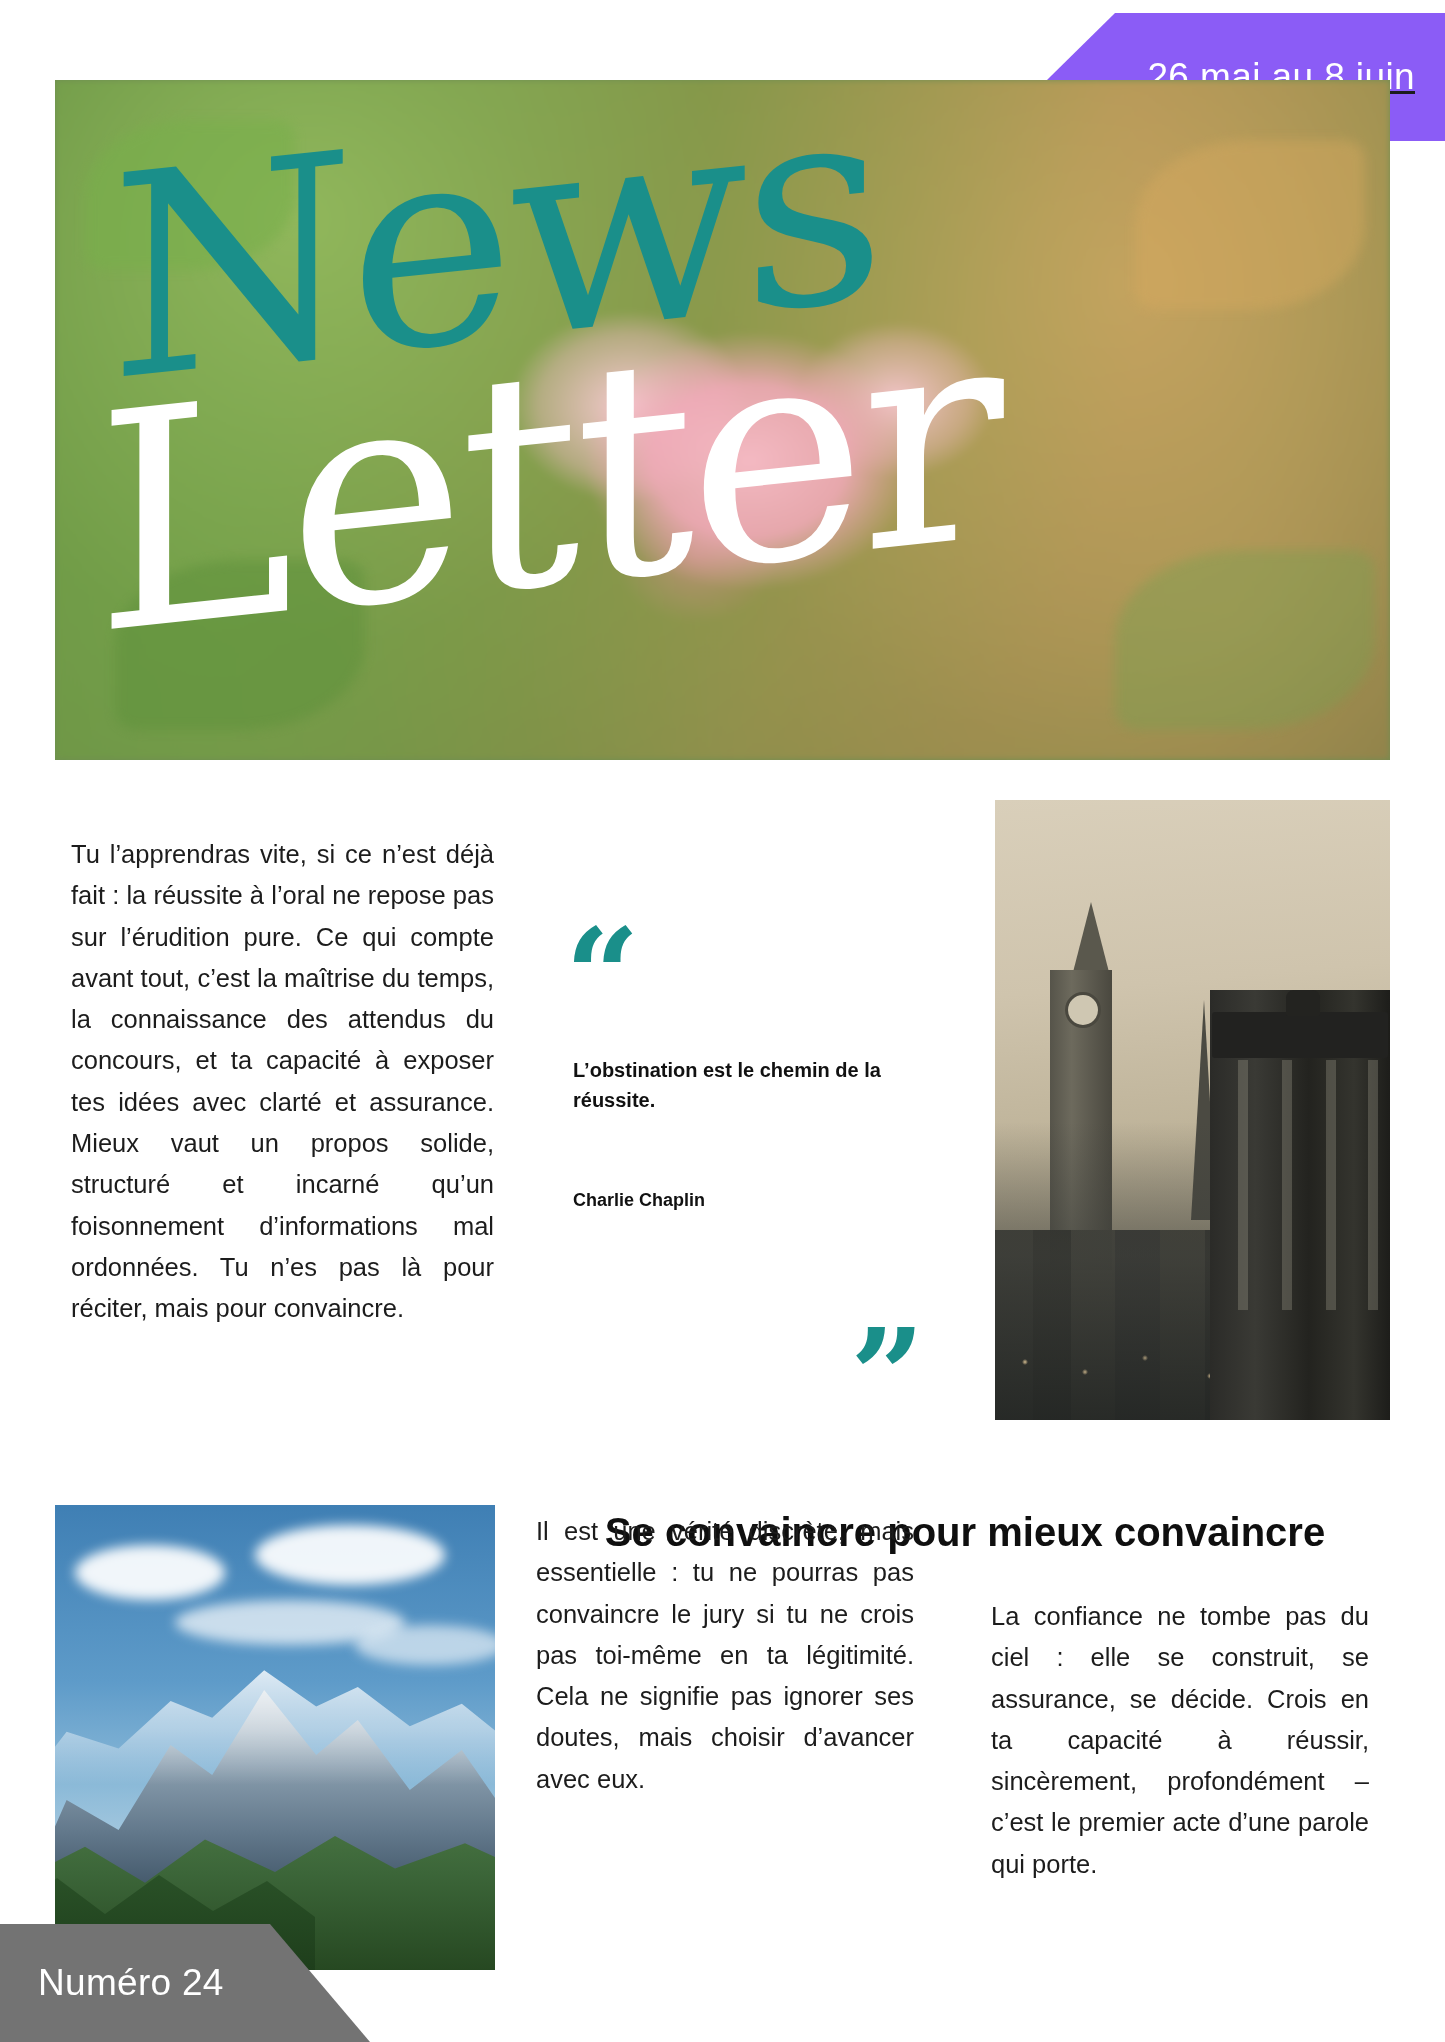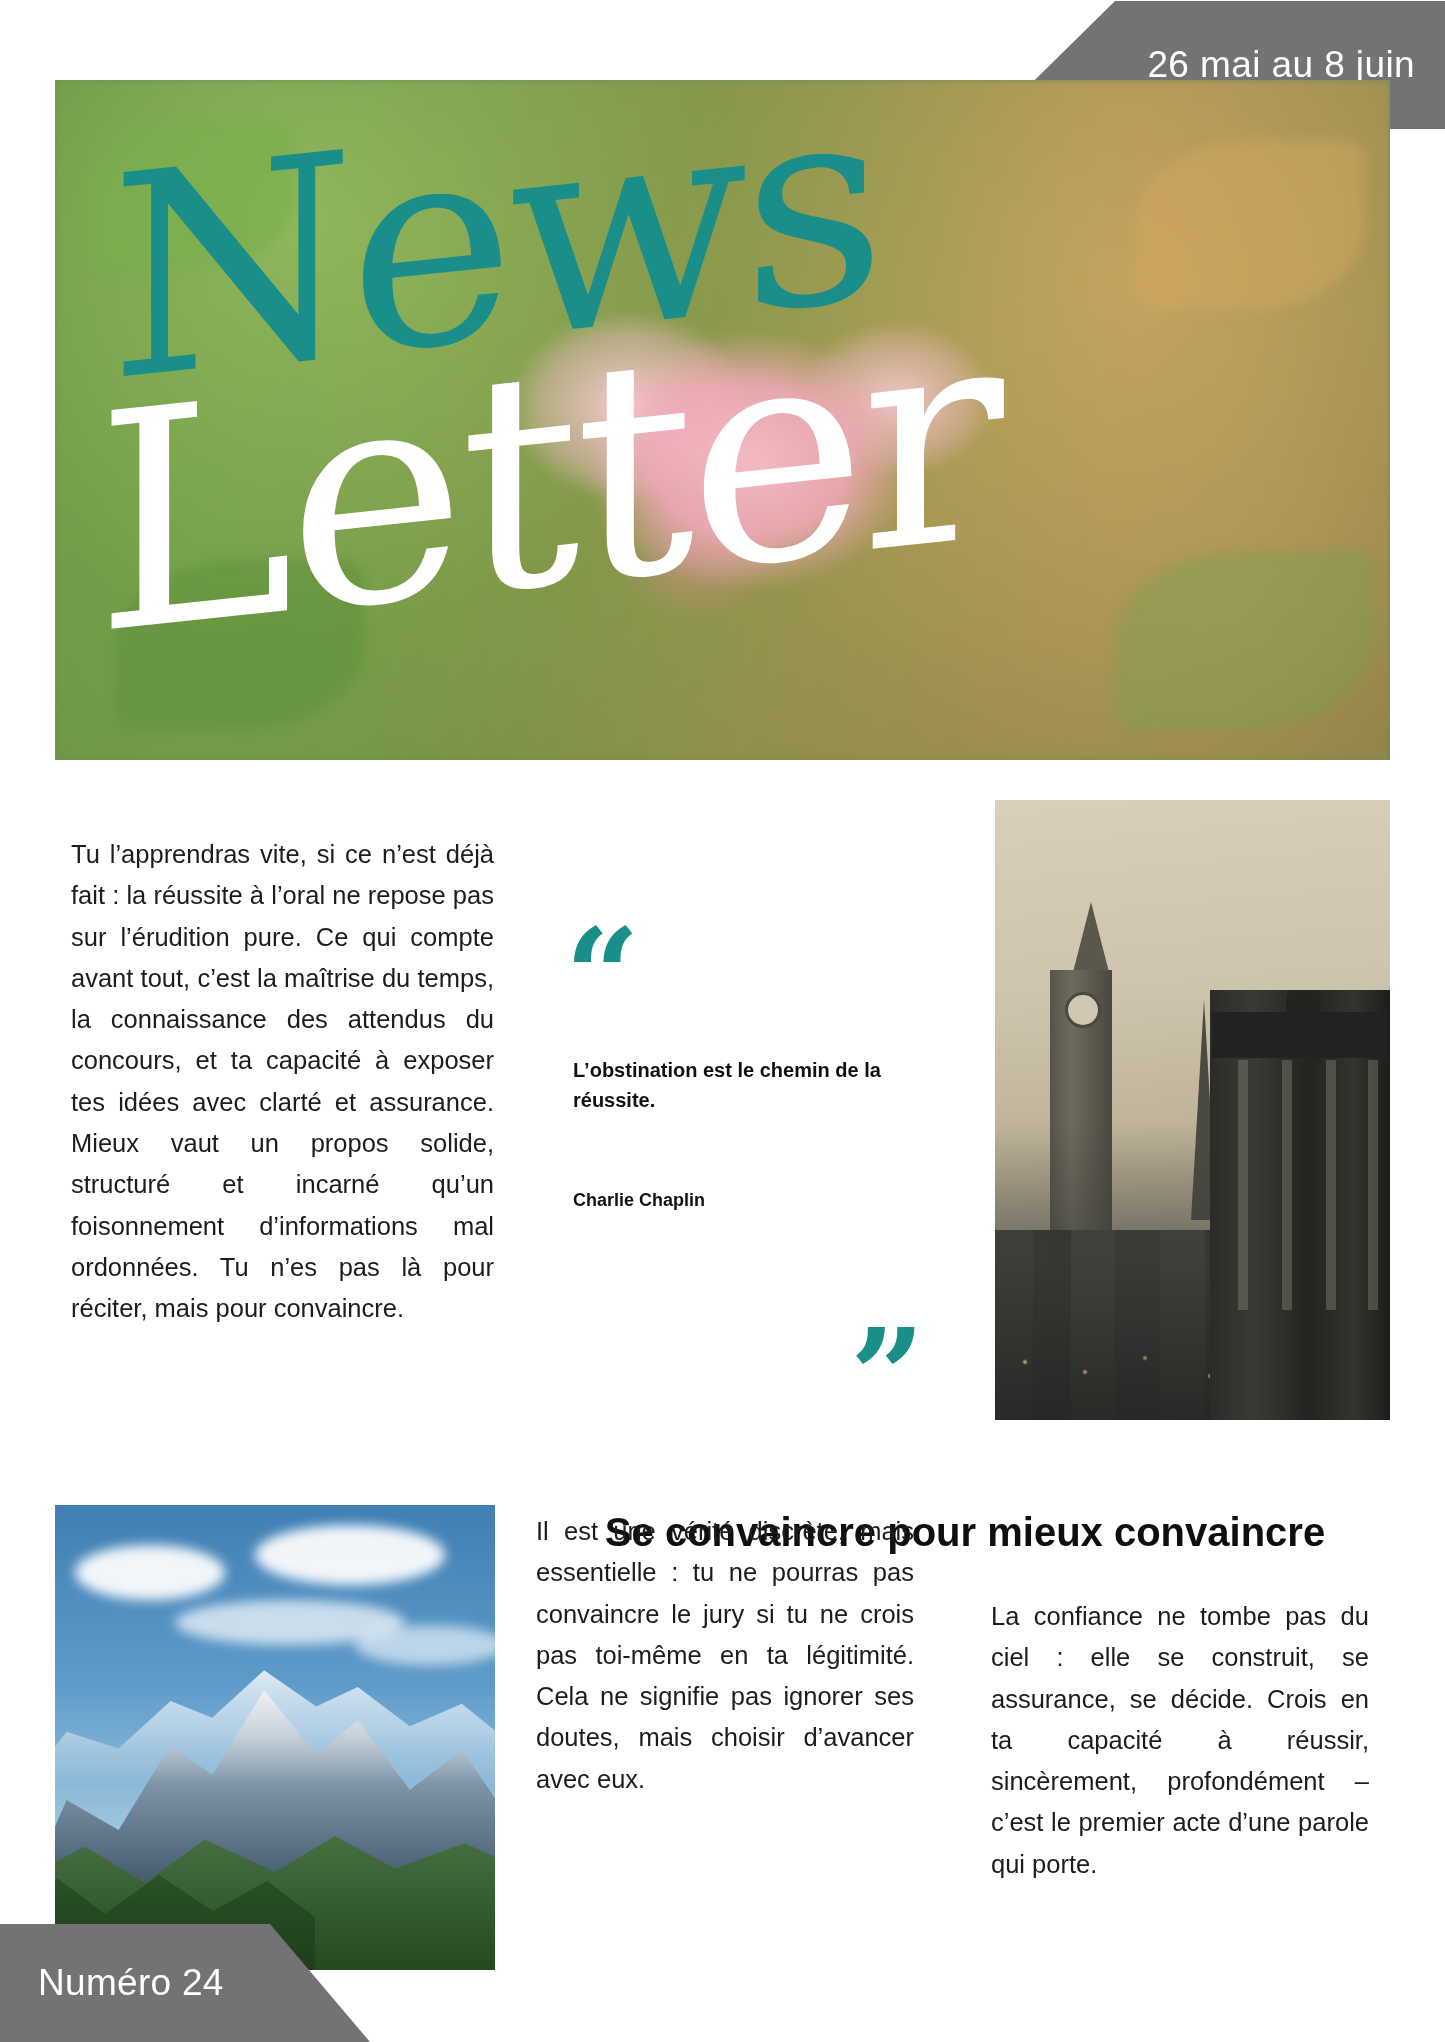--- a/index.html
+++ b/index.html
@@ -12,31 +12,32 @@
     height: 2042px;
     position: relative;
     font-family: "Liberation Sans", sans-serif;
     color: #1c1c1c;
     overflow: hidden;
   }
 
   
   .date-banner {
     position: absolute;
-    top: 1px;
+    top: 13px;
     right: 0;
     width: 460px;
     height: 128px;
-    background: #737373;
+    background: #8b5cf6;
     clip-path: polygon(130px 0, 100% 0, 100% 100%, 0 100%);
     display: flex;
     align-items: center;
     justify-content: flex-end;
     box-sizing: border-box;
     padding-right: 30px;
+    text-decoration: underline;
   }
   .date-banner span {
     color: #ffffff;
     font-size: 37px;
     letter-spacing: 0.4px;
     font-weight: 400;
   }
 
   
   .hero {

